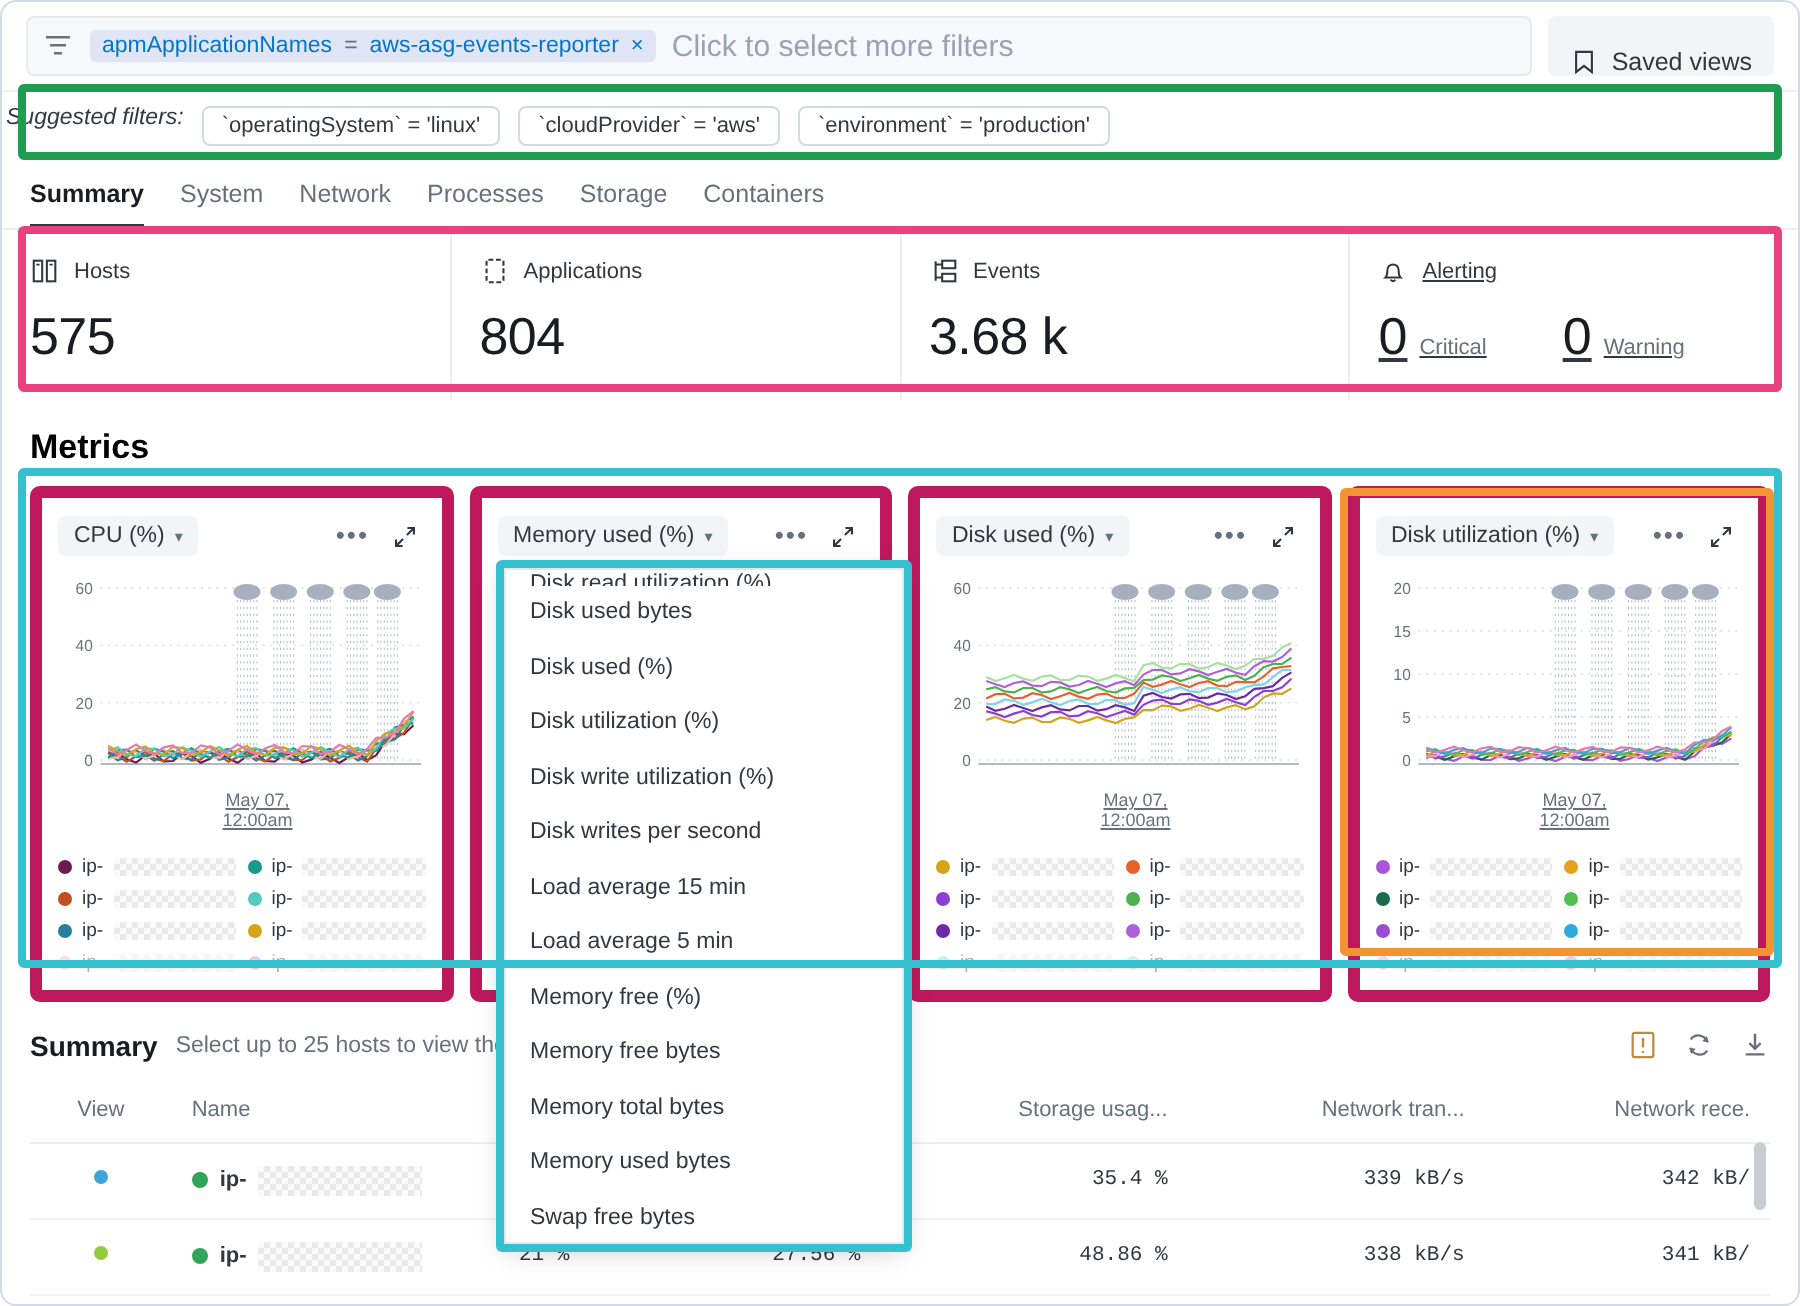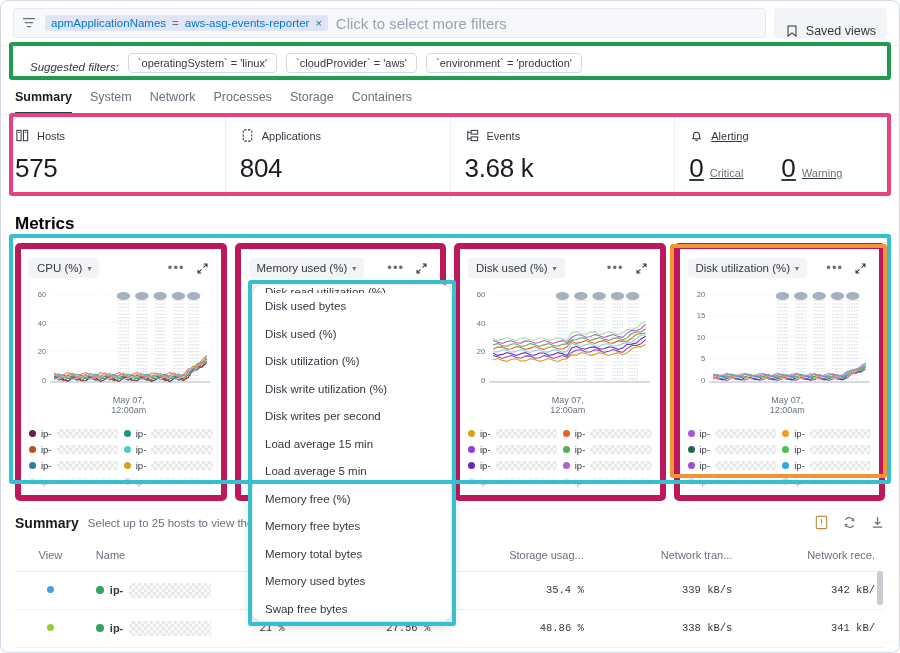--- a/index.html
+++ b/index.html
@@ -43,22 +43,22 @@
   .query-placeholder { color:#98a2b3; font-size:15px; white-space:nowrap; }
   .saved-views {
     height:30px; display:flex; align-items:flex-end; gap:7px;
     background:#f2f4f7; border-radius:4px; padding:0 11px;
     font-size:12.5px; color:#343741; white-space:nowrap;
   }
   .bookmark-ic { width:14px; height:14px; color:#343741; }
 
   
   .suggested {
-    display:flex; align-items:flex-end; gap:9px;
-    padding:7px 29px; border-top:1px solid #eef0f4;
+    display:flex; align-items:flex-start; gap:9px;
+    padding:7px 2px; border-top:1px solid #eef0f4;
   }
   .suggested-label { font-style:italic; font-size:11.5px; color:#343741; }
   .sug-chip {
     border:1px solid #d3dae6; border-radius:4px;
     padding:3px 9px; font-size:11px; color:#343741; background:#fff;
     white-space:nowrap;
   }
 
   
   .tabs {
@@ -102,21 +102,21 @@
     white-space:nowrap; cursor:pointer;
   }
   .caret { font-size:8px; color:#69707d; }
   .chart-actions { display:flex; align-items:center; gap:11px; padding-right:4px; }
   .dots { color:#69707d; font-size:13px; letter-spacing:1px; line-height:8px; }
   .expand-ic { width:13px; height:13px; color:#343741; }
   .plot { margin-top:10px; height:105px; position:relative; }
   .plot svg { display:block; }
   .xlabel {
     text-align:center; font-size:9px; color:#69707d; line-height:1.15;
-    margin-top:2px; margin-left:16px;
+    margin-top:2px; margin-left:16px;text-decoration:underline;
   }
   .legend { display:flex; margin-top:12px; gap:6px; }
   .legend-col { flex:1; display:flex; flex-direction:column; gap:5px; min-width:0; }
   .legend-item { display:flex; align-items:center; gap:5px; font-size:9.5px; color:#343741; }
   .legend-item.faded { opacity:.4; }
   .swatch { width:7px; height:7px; border-radius:50%; flex:0 0 7px; }
   .redact {
     flex:1; height:9px; min-width:0;
     background-image:
       linear-gradient(45deg,#e9e9e9 25%,transparent 25%,transparent 75%,#e9e9e9 75%),
@@ -162,21 +162,21 @@
     background-color:#fafafa;
   }
   .vscroll {
     position:absolute; right:2px; top:28px; width:6px; height:34px;
     background:#c9ccd3; border-radius:3px;
   }
 
   
   .dropdown {
     position:absolute; left:251px; top:283px; width:200px; height:338px;
-    background:#fff; border-radius:10px;
+    background:#fff; border-radius:0;
     box-shadow:0 3px 12px rgba(0,0,0,.22);
     overflow:hidden; z-index:40;
     border:1px solid #e3e6ed;
   }
   .dd-list { padding:0; margin:0; list-style:none; }
   .dd-item {
     padding:6px 12px; font-size:11.5px; color:#343741;
     white-space:nowrap; cursor:pointer; line-height:1.35;
   }
   .dd-item.partial-top { height:8px; padding-top:0; padding-bottom:0; overflow:hidden; color:#343741; }

